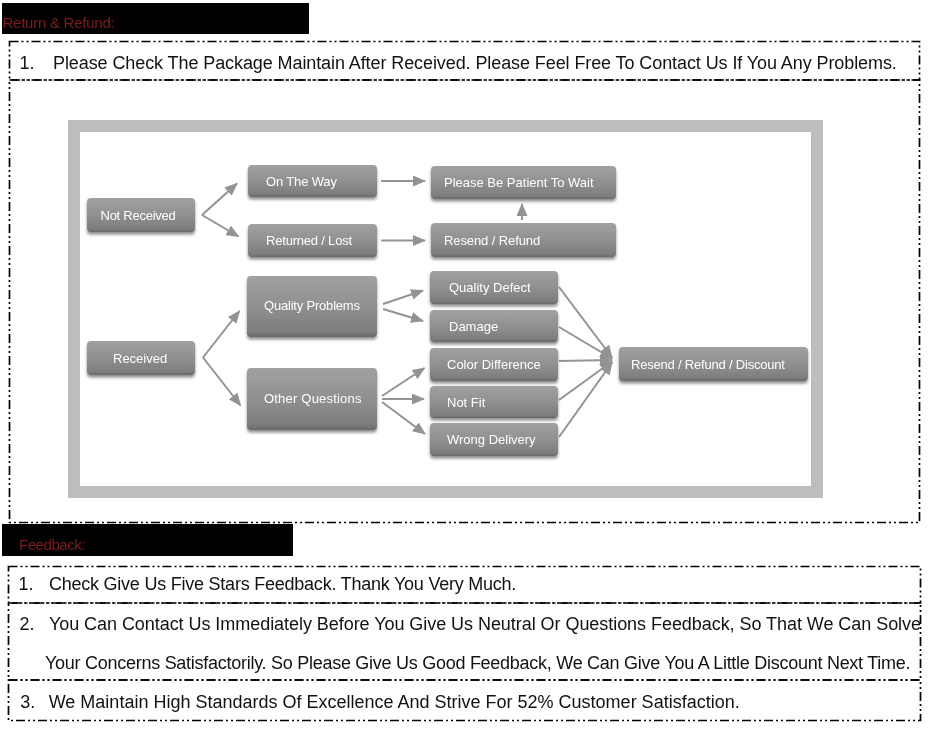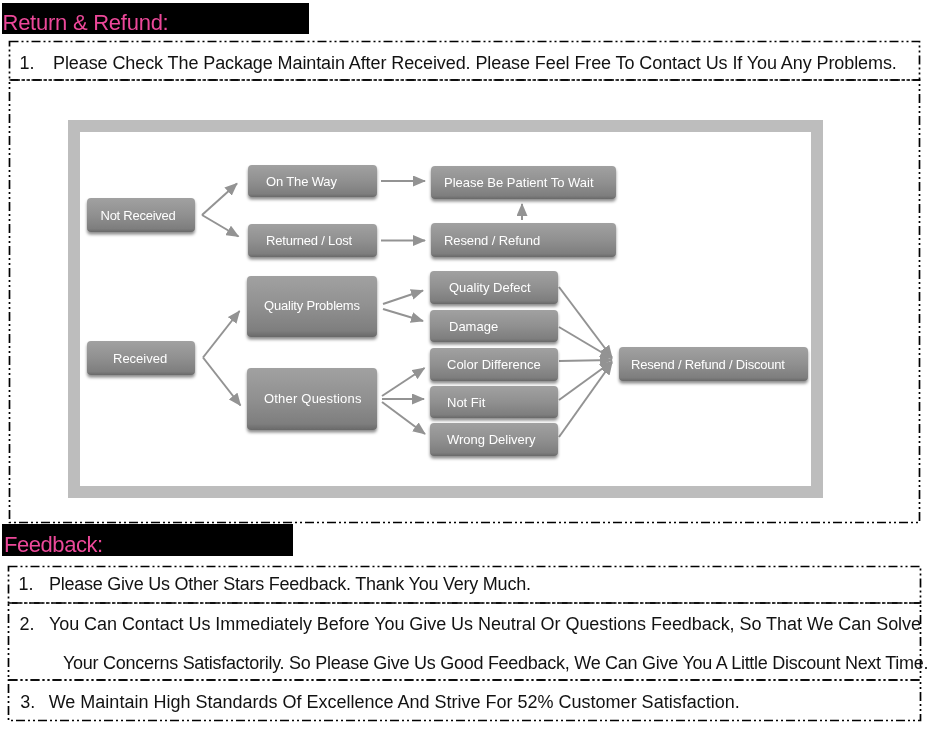--- a/index.html
+++ b/index.html
@@ -1,18 +1,18 @@
 <!DOCTYPE html>
 <html><head>
 <meta charset="utf-8">
 <style>
 html,body{margin:0;padding:0;background:#fff}
 body{width:928px;height:729px;position:relative;overflow:hidden;font-family:"Liberation Sans",sans-serif}
 .bar{position:absolute;background:#000}
-.t{font-size:22px;line-height:20.5px;color:#ec4899;position:absolute;white-space:pre}
+.t{font-size:15px;line-height:20.5px;color:#7f1d1d;position:absolute;white-space:pre}
 .it{font-size:18px;line-height:18px;color:#121212;position:absolute;white-space:pre}
 </style>
 </head>
 <body>
 <svg width="928" height="729" viewBox="0 0 928 729" style="position:absolute;left:0;top:0">
 <defs>
 <linearGradient id="g" x1="0" y1="0" x2="0" y2="1">
 <stop offset="0" stop-color="#a1a1a1"></stop>
 <stop offset="0.5" stop-color="#909090"></stop>
 <stop offset="0.9" stop-color="#7e7e7e"></stop>
@@ -86,23 +86,23 @@
 <text x="447" y="369.2">Color Difference</text>
 <text x="447" y="406.7">Not Fit</text>
 <text x="447" y="444.2">Wrong Delivery</text>
 <text x="631" y="368.7" letter-spacing="-0.2">Resend / Refund / Discount</text>
 </g>
 </svg>
 
 <div class="bar" style="left:2px;top:2.5px;width:307px;height:31px"></div>
 <div class="t" style="left:2.5px;top:13.1px;letter-spacing:-0.25px">Return &amp; Refund:</div>
 <div class="bar" style="left:2px;top:524px;width:291px;height:31.5px"></div>
-<div class="t" style="left:4px;top:535.2px;letter-spacing:-0.45px">Feedback:</div>
+<div class="t" style="left:19px;top:535.2px;letter-spacing:-0.45px">Feedback:</div>
 
 <div class="it" style="left:19.5px;top:54px">1.</div>
 <div class="it" style="left:53px;top:54px;letter-spacing:-0.09px">Please Check The Package Maintain After Received. Please Feel Free To Contact Us If You Any Problems.</div>
 <div class="it" style="left:18.5px;top:575.4px">1.</div>
-<div class="it" style="left:48.9px;top:575.4px;letter-spacing:-0.23px">Please Give Us Other Stars Feedback. Thank You Very Much.</div>
+<div class="it" style="left:48.9px;top:575.4px;letter-spacing:-0.23px">Check Give Us Five Stars Feedback. Thank You Very Much.</div>
 <div class="it" style="left:19.5px;top:615.3px">2.</div>
 <div class="it" style="left:48.9px;top:615.3px;letter-spacing:-0.05px">You Can Contact Us Immediately Before You Give Us Neutral Or Questions Feedback, So That We Can Solve</div>
-<div class="it" style="left:63px;top:654px;letter-spacing:-0.27px">Your Concerns Satisfactorily. So Please Give Us Good Feedback, We Can Give You A Little Discount Next Time.</div>
+<div class="it" style="left:45px;top:654px;letter-spacing:-0.27px">Your Concerns Satisfactorily. So Please Give Us Good Feedback, We Can Give You A Little Discount Next Time.</div>
 <div class="it" style="left:20.3px;top:692.8px">3.</div>
 <div class="it" style="left:48.7px;top:692.8px;letter-spacing:0px">We Maintain High Standards Of Excellence And Strive For 52% Customer Satisfaction.</div>
 
 </body></html>

